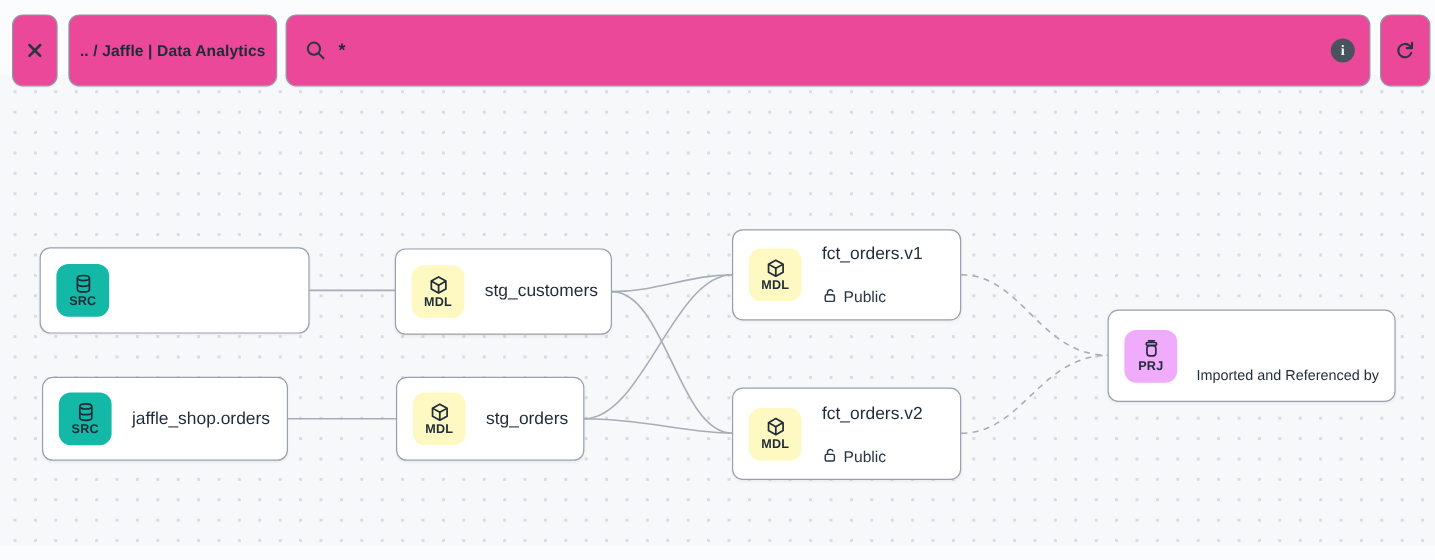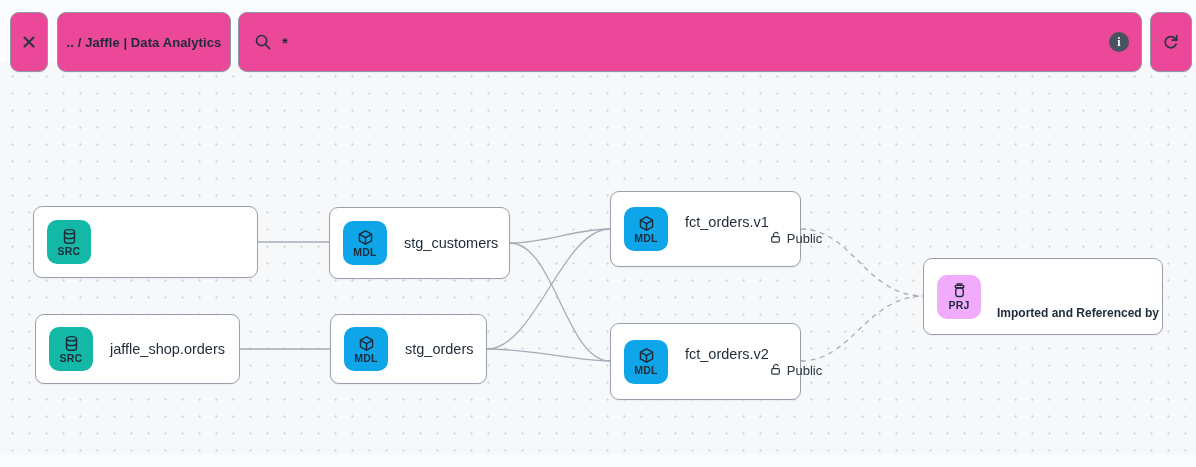--- a/index.html
+++ b/index.html
@@ -53,28 +53,28 @@
     box-shadow:0 1px 2px rgba(20,30,45,.05);cursor:pointer;
   }
   .tile{
     width:44px;height:44px;border-radius:10px;flex:0 0 auto;
     display:flex;flex-direction:column;align-items:center;justify-content:center;
     color:#1f2b38;
   }
   .tile svg{display:block;margin-bottom:1px;}
   .tile .badge{font-size:10.5px;font-weight:600;line-height:11px;letter-spacing:.2px;}
   .tile.src{background:#14b8a6;}
-  .tile.mdl{background:#0ea5e9;}
+  .tile.mdl{background:#fef9c3;}
   .tile.prj{background:#f0abfc;}
-  .ntext{margin-left:17px;display:flex;flex-direction:row;justify-content:center;}
+  .ntext{margin-left:17px;display:flex;flex-direction:column;justify-content:center;}
   .nlabel{font-size:14.5px;color:#1f2b38;line-height:19px;white-space:nowrap;}
   .nsub{display:flex;align-items:flex-start;margin-top:18px;color:#2a3540;}
   .nsub svg{margin-right:5px;flex:0 0 auto;}
   .nsub .acc{font-size:13px;line-height:15px;}
-  .ntitle{font-size:12px;font-weight:700;color:#1f2b38;line-height:16px;white-space:nowrap;margin-top:32px;}
+  .ntitle{font-size:12px;font-weight:400;color:#1f2b38;line-height:16px;white-space:nowrap;margin-top:32px;}
   .nname{font-size:15.5px;color:#1f2b38;line-height:21px;white-space:nowrap;}
   svg.glyph{display:block;}
 </style>
 </head>
 <body>
 
 <div id="app">
 
   <div id="canvas"></div>
 

